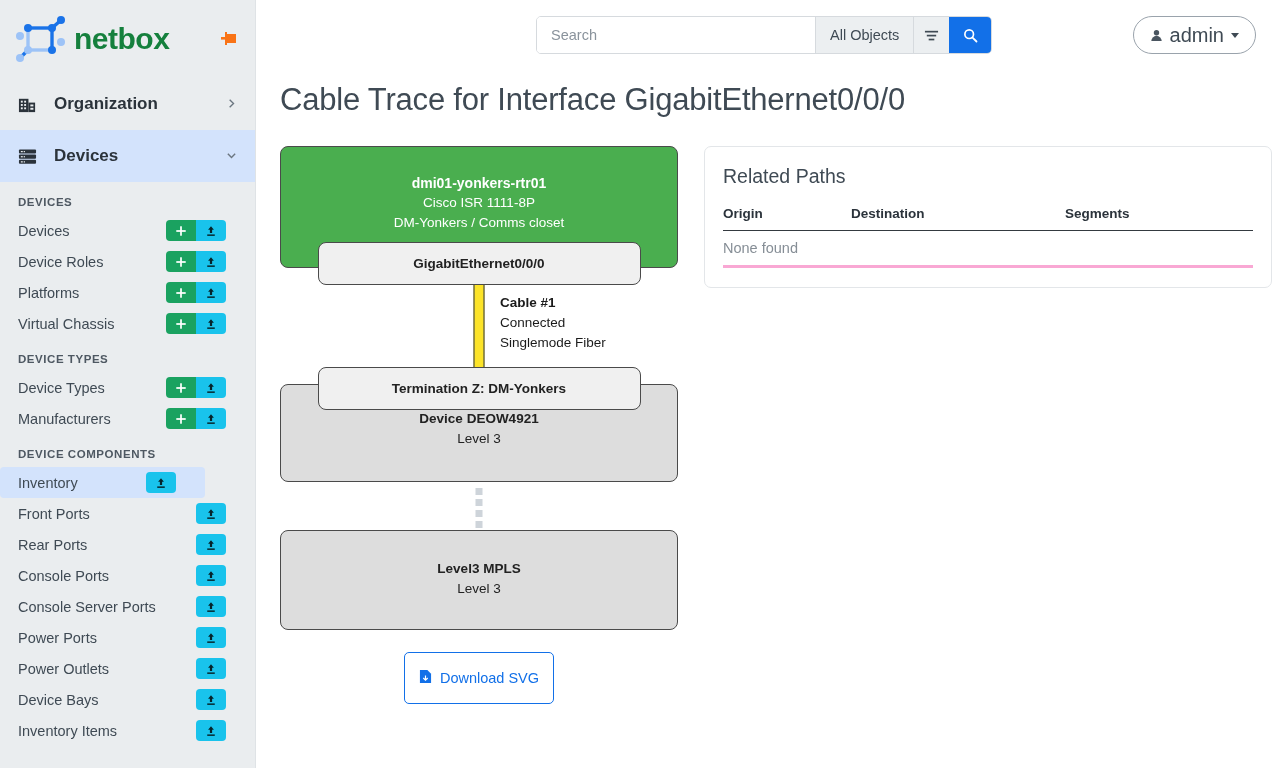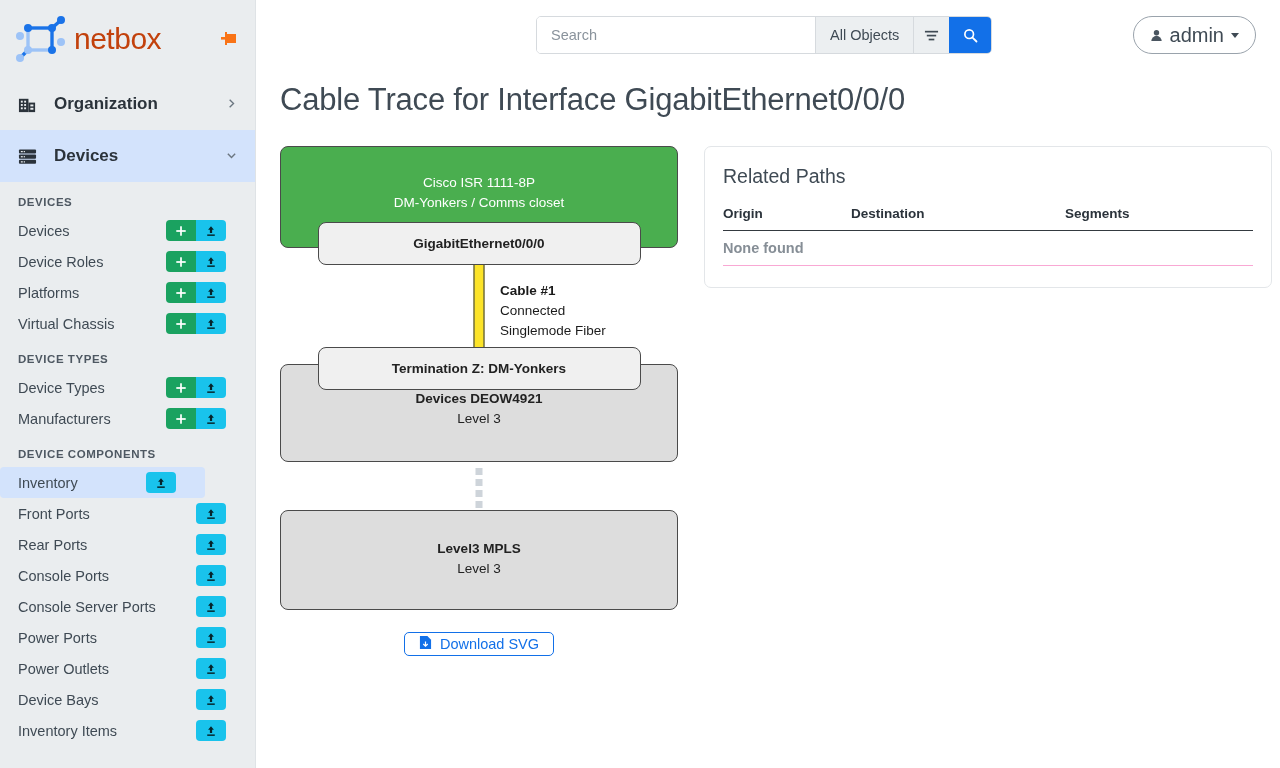--- a/index.html
+++ b/index.html
@@ -20,21 +20,21 @@
     flex: 0 0 256px;
     overflow: hidden;
     position: relative;
   }
   .brand-row {
     height: 78px; display: flex; align-items: center;
     padding: 0 16px 0 14px;
   }
   .brand-logo { width: 54px; height: 46px; flex: 0 0 54px; }
   .brand-word {
-    font-size: 30px; font-weight: 400; color: #c2410c;
+    font-size: 30px; font-weight: 700; color: #15803d;
     letter-spacing: -0.5px; margin-left: 6px; line-height: 1;
   }
   .pin-icon { margin-left: auto; color: #f97316; display: flex; }
 
   .nav-group {
     display: flex; align-items: center; gap: 14px;
     height: 52px; padding: 0 18px 0 14px;
     cursor: pointer; font-size: 17px; font-weight: 700; color: #2b333b;
   }
   .nav-group.active { background: #d3e3fc; }
@@ -136,36 +136,36 @@
   .node-provider .n-title { font-size: 13.5px; font-weight: 700; color: #222; line-height: 20px; }
   .node-provider .n-sub { font-size: 13.5px; color: #222; line-height: 20px; }
 
   .cable-row { position: relative; height: 108px; }
   .cable-line {
     position: absolute; left: 199px; top: 0; width: 11px; height: 108px;
     transform: translateX(-50%);
     background: #fde428; border-left: 1.4px solid #2c3440; border-right: 1.4px solid #2c3440;
   }
   .cable-info {
-    position: absolute; left: 220px; top: 16px; text-align: left;
+    position: absolute; left: 220px; top: 8px; text-align: left;
   }
   .cable-info .c-name { font-size: 13.5px; font-weight: 700; color: #1b1b1b; line-height: 20px; }
   .cable-info .c-line { font-size: 13.5px; color: #1b1b1b; line-height: 20px; }
 
   .dotted-row { position: relative; height: 48px; }
   .dot {
     position: absolute; left: 199px; width: 7px; height: 7px;
     transform: translateX(-50%); background: #ced4da;
   }
 
   .dl-wrap { display: flex; justify-content: center; margin-top: 22px; }
   .dl-btn {
     display: inline-flex; align-items: center; gap: 8px;
     border: 1px solid #1270e8; color: #1270e8; background: #fff;
-    border-radius: 5px; padding: 2px 14px; font-size: 14.5px; cursor: pointer;
+    border-radius: 5px; padding: 16px 14px; font-size: 14.5px; cursor: pointer;
     font-family: "Liberation Sans", sans-serif;
   }
   .trace-done {
     text-align: center; color: #2d7a3e; font-size: 31px; margin-top: 30px;
   }
 
   
   .panel {
     flex: 0 0 568px; width: 568px;
     border: 1px solid #e3e6e9; border-radius: 7px; background: #fff;
@@ -174,22 +174,21 @@
   .panel-title { font-size: 19.5px; font-weight: 400; color: #3f4a54; margin-bottom: 14px; }
   table { width: 100%; border-collapse: collapse; }
   thead th {
     text-align: left; font-size: 13.5px; font-weight: 700; color: #2b333b;
     padding: 4px 0 9px 0; border-bottom: 1.6px solid #343a40;
   }
   thead th.c1 { width: 128px; }
   thead th.c2 { width: 214px; }
   tbody td {
     font-size: 14.5px; color: #868e96; padding: 9px 0;
-    border-bottom: 1px solid #f9a8d4;
-    font-weight: bold;
+    border-bottom: 3px solid #f9a8d4;
   }
 </style>
 </head>
 <body>
 
 <div id="app">
 
   <aside id="sidebar">
 
     <div class="brand-row">
@@ -513,39 +512,40 @@
       </div>
     </div>
 
     <h1 class="page-title">Cable Trace for Interface GigabitEthernet0/0/0</h1>
 
     <div class="content">
 
       <div class="trace">
 
         <div class="node node-device" style="background: rgb(74, 174, 79);">
+          <div class="n-title">dmi01-yonkers-rtr01</div>
           <div class="n-sub">Cisco ISR 1111-8P</div>
           <div class="n-sub">DM-Yonkers / Comms closet</div>
         </div>
 
         <div class="node node-term">GigabitEthernet0/0/0</div>
 
         <div class="cable-row">
           <div class="cable-line" style="background: rgb(253, 228, 40);"></div>
           <div class="cable-info">
             <div class="c-name">Cable #1</div>
             <div class="c-line">Connected</div>
             <div class="c-line">Singlemode Fiber</div>
           </div>
         </div>
 
         <div class="node node-term">Termination Z: DM-Yonkers</div>
 
         <div class="node node-circuit">
-          <div class="n-title">Devices DEOW4921</div>
+          <div class="n-title">Device DEOW4921</div>
           <div class="n-sub">Level 3</div>
         </div>
 
 
         <div class="dotted-row">
           <div class="dot" style="top:6px"></div>
           <div class="dot" style="top:17px"></div>
           <div class="dot" style="top:28px"></div>
           <div class="dot" style="top:39px"></div>
         </div>

